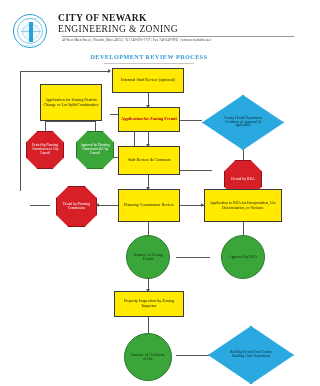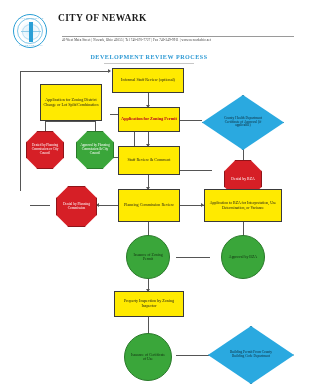--- a/index.html
+++ b/index.html
@@ -78,20 +78,21 @@
     <div class="cross-h"></div>
     <div class="bar"></div>
     <div class="txt">
       <div class="tt top">CITY OF NEWARK</div>
       <div class="tt bot">INCORPORATED</div>
     </div>
   </div>
 
   <div class="org">
     <div class="l1">CITY OF NEWARK</div>
+    <div class="l2">ENGINEERING &amp; ZONING</div>
   </div>
 
   <div class="rule"></div>
   <div class="addr">40 West Main Street  |  Newark, Ohio 43055  |  Tel 740-670-7727  |  Fax 740-349-9911  |  www.newarkohio.net</div>
 </div>
 
 <div class="doc-title">DEVELOPMENT REVIEW PROCESS</div>
 <div class="title-rule"></div>
 
 <div class="canvas">

